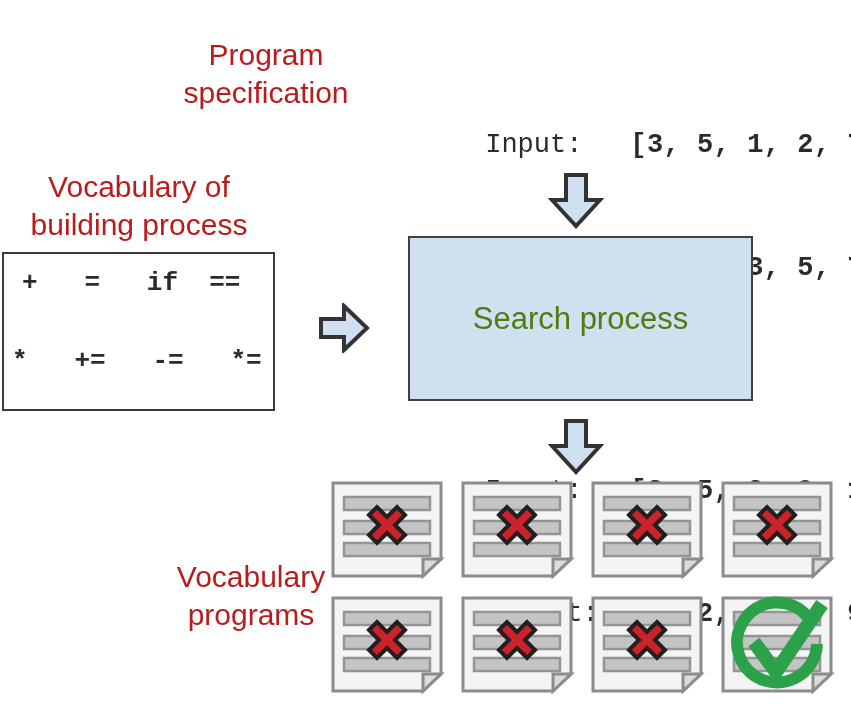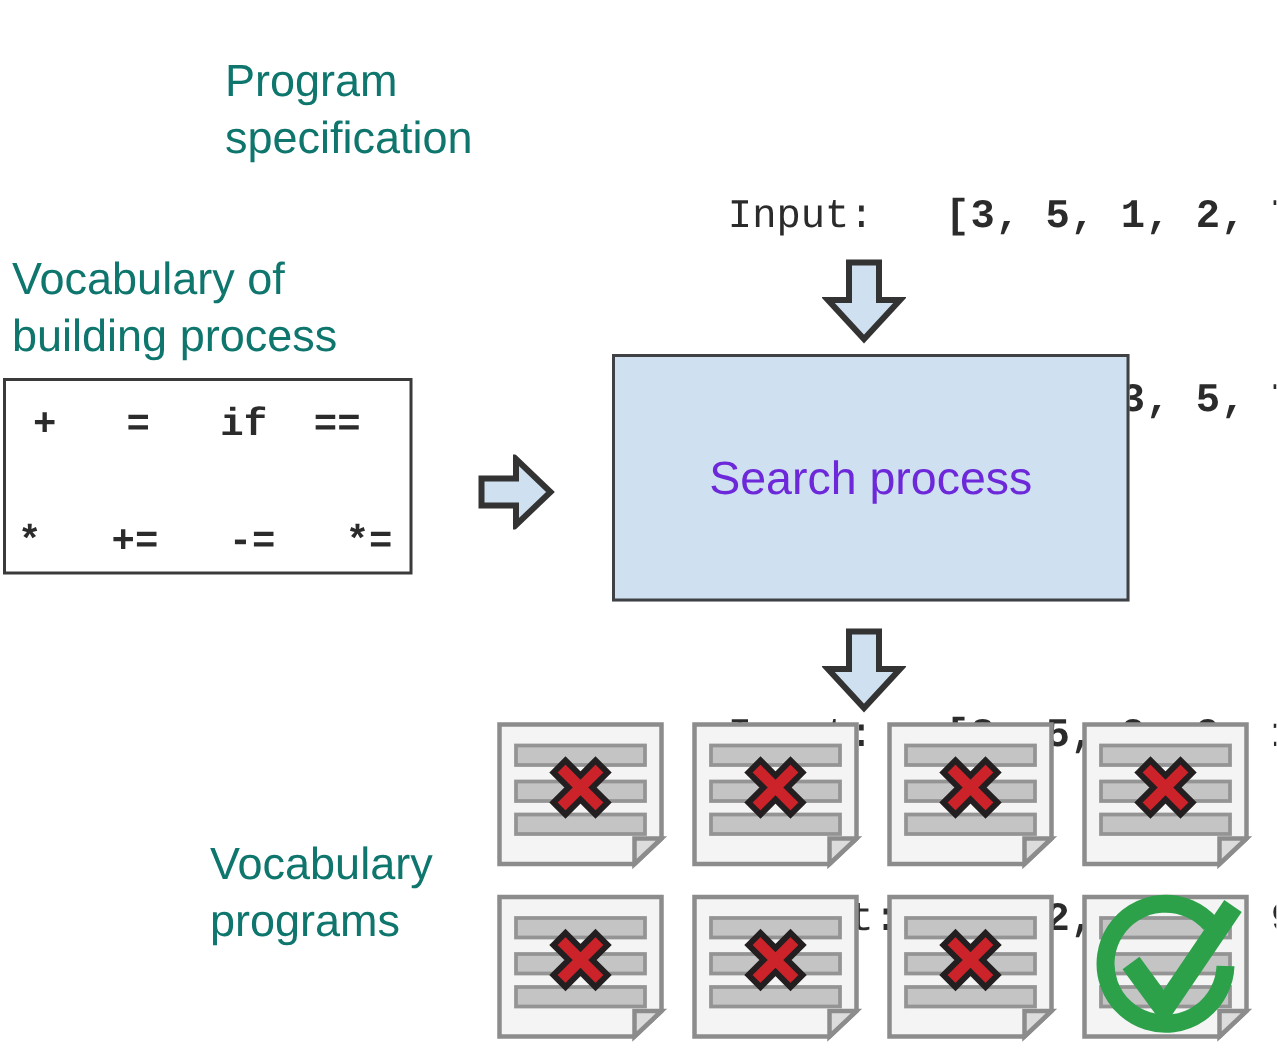--- a/index.html
+++ b/index.html
@@ -16,22 +16,22 @@
     font-family: "Liberation Sans", sans-serif;
     color: #231f20;
   }
 
   
   .label {
     position: absolute;
     font-family: "Liberation Sans", sans-serif;
     font-size: 30px;
     line-height: 38px;
-    color: #0f766e;
-    text-align: left;
+    color: #b91c1c;
+    text-align: center;
     white-space: pre-line;
   }
 
   
   #spec-block {
     position: absolute;
     left: 388px;
     top: 2px;
     font-family: "Liberation Mono", monospace;
     font-size: 27px;
@@ -51,21 +51,21 @@
     letter-spacing: 0.5px;
   }
   .spec-gap { display: block; height: 18px; }
 
   
   #vocab-box {
     position: absolute;
     left: 2px;
     top: 252px;
     width: 273px;
-    height: 131px;
+    height: 159px;
     border: 2px solid #3a3a3a;
     background: #ffffff;
     box-sizing: border-box;
   }
   .vocab-row {
     position: absolute;
     left: 0;
     width: 100%;
     font-family: "Liberation Mono", monospace;
     font-weight: bold;
@@ -87,21 +87,21 @@
     background: #cfe1f0;
     border: 2px solid #3f4144;
     box-sizing: border-box;
     display: flex;
     align-items: center;
     justify-content: center;
   }
   #search-box-label {
     font-family: "Liberation Sans", sans-serif;
     font-size: 31px;
-    color: #6d28d9;
+    color: #4d7c0f;
   }
 
   
   .arrow { position: absolute; }
   #arrow-down-top  { left: 548px; top: 172px; }
   #arrow-right     { left: 318px; top: 303px; }
   #arrow-down-bot  { left: 548px; top: 418px; }
 
   
   #cards-grid {

